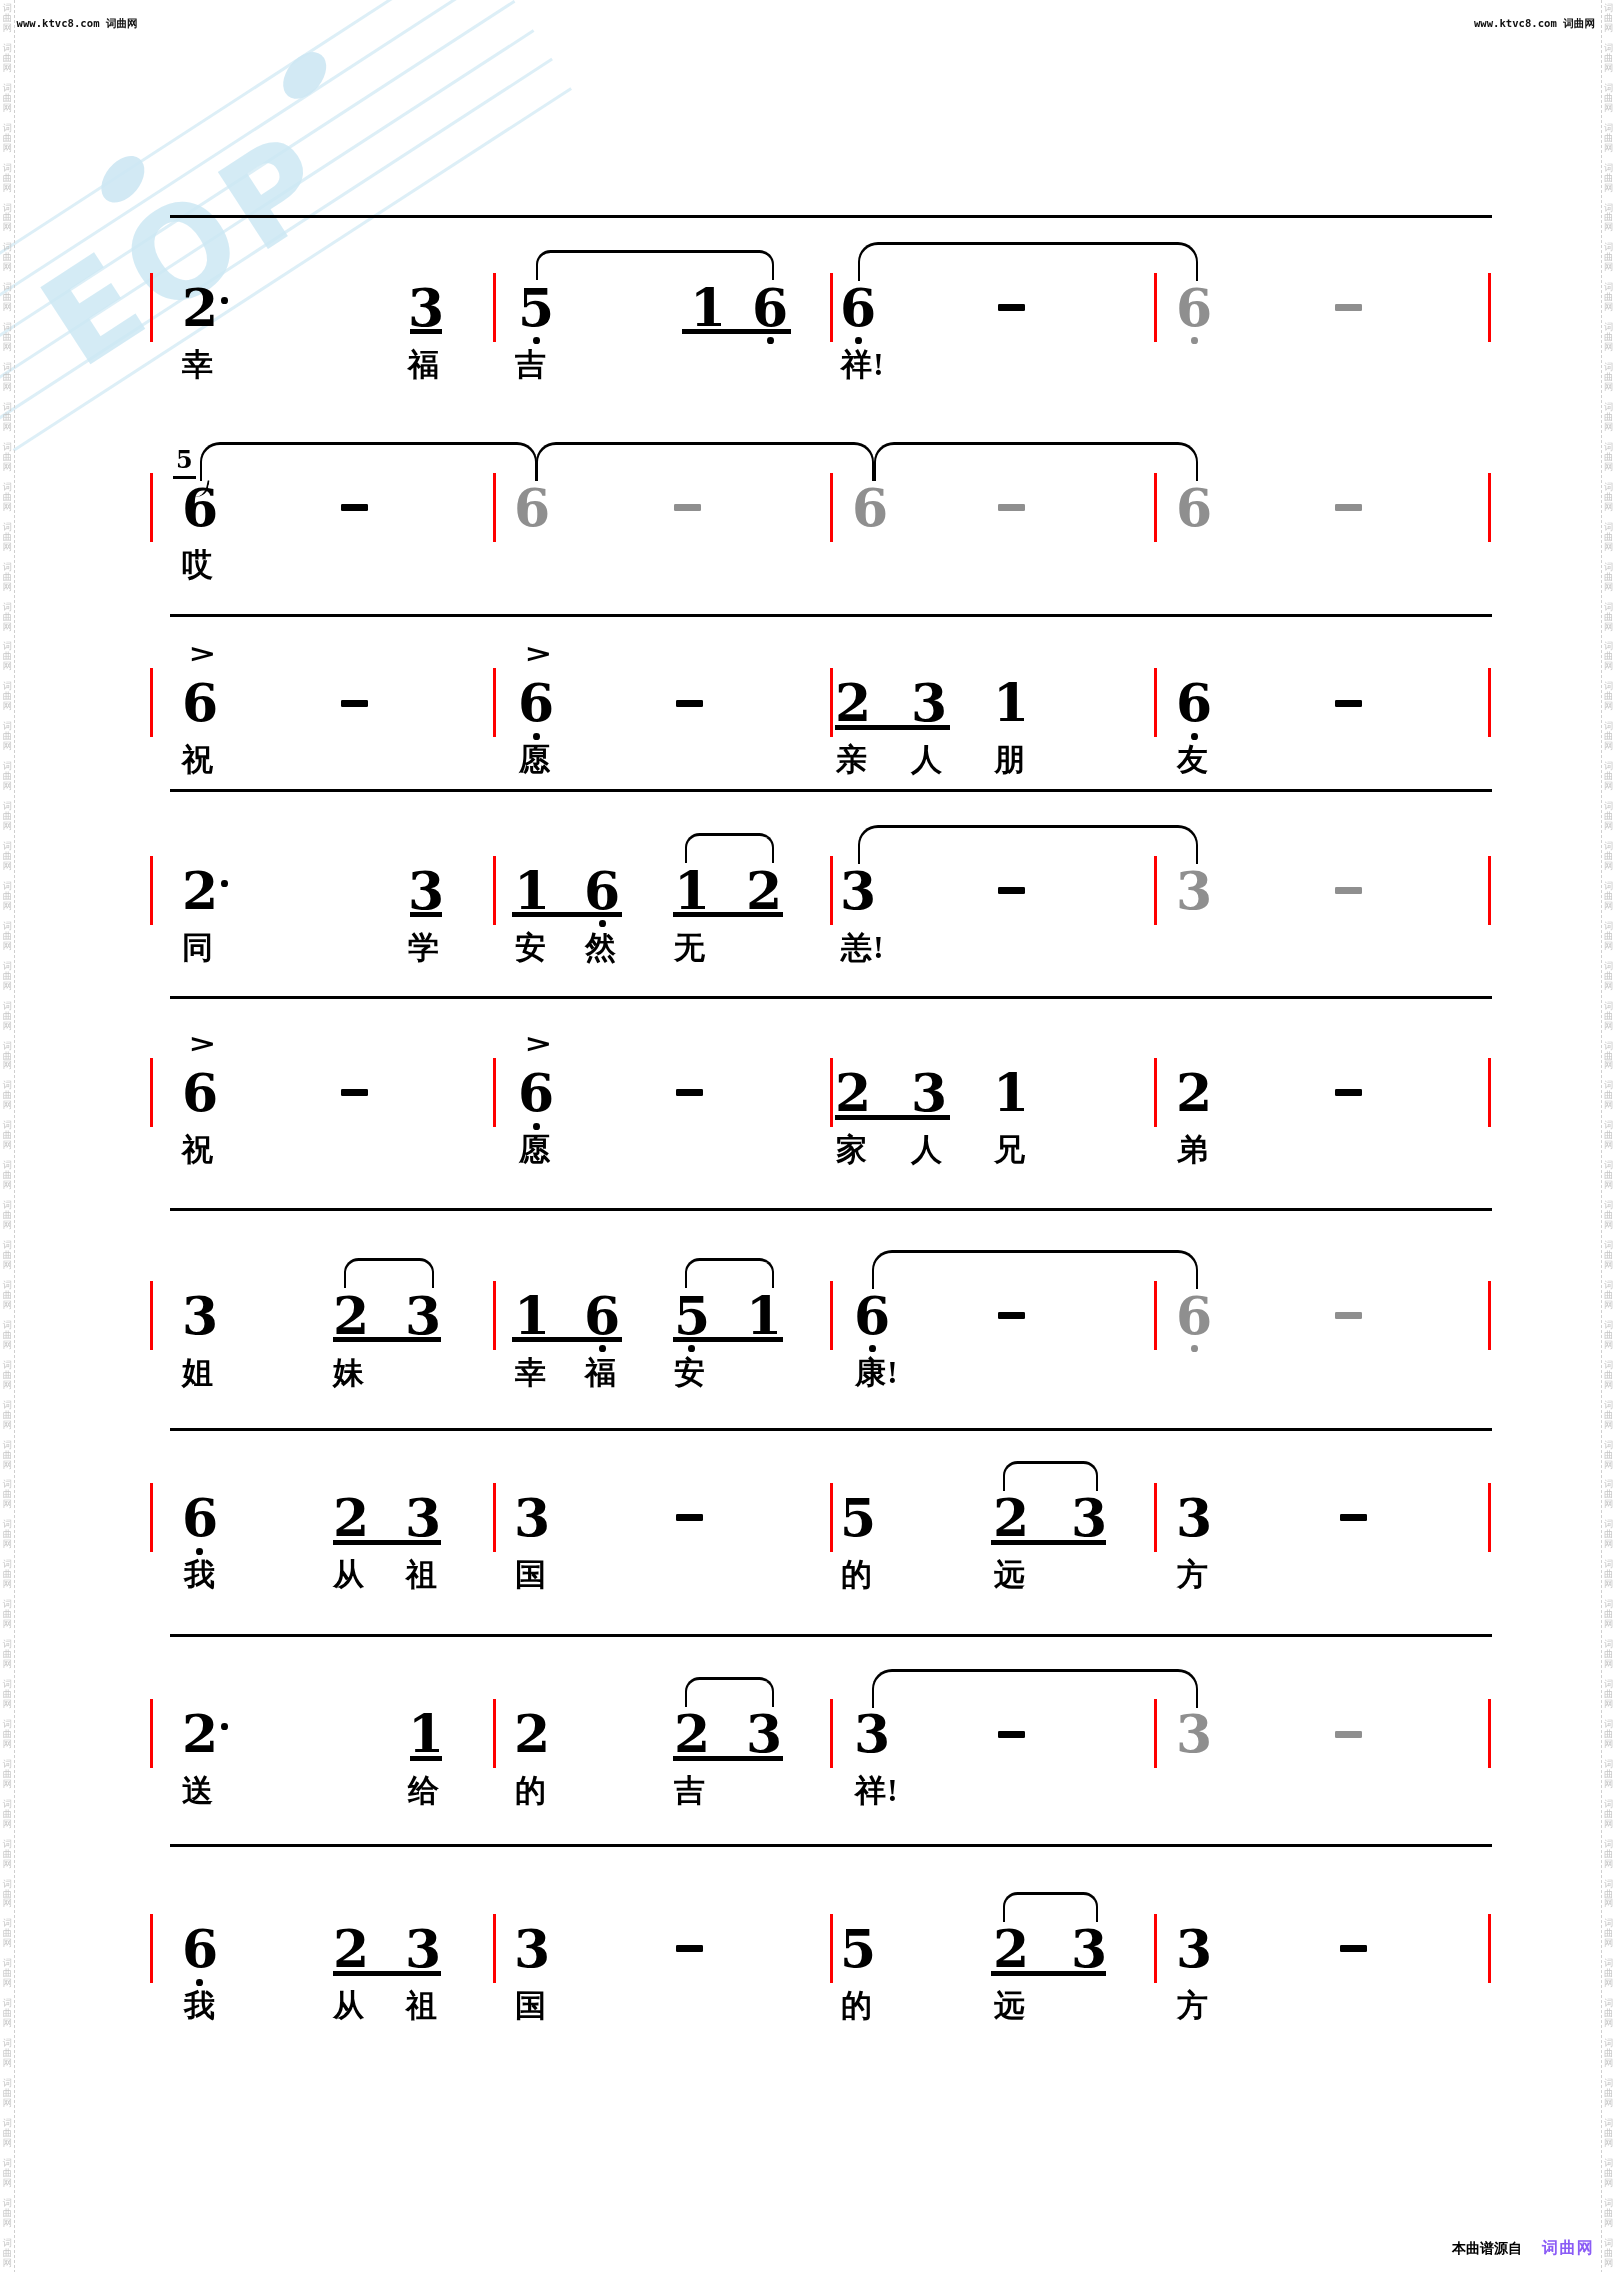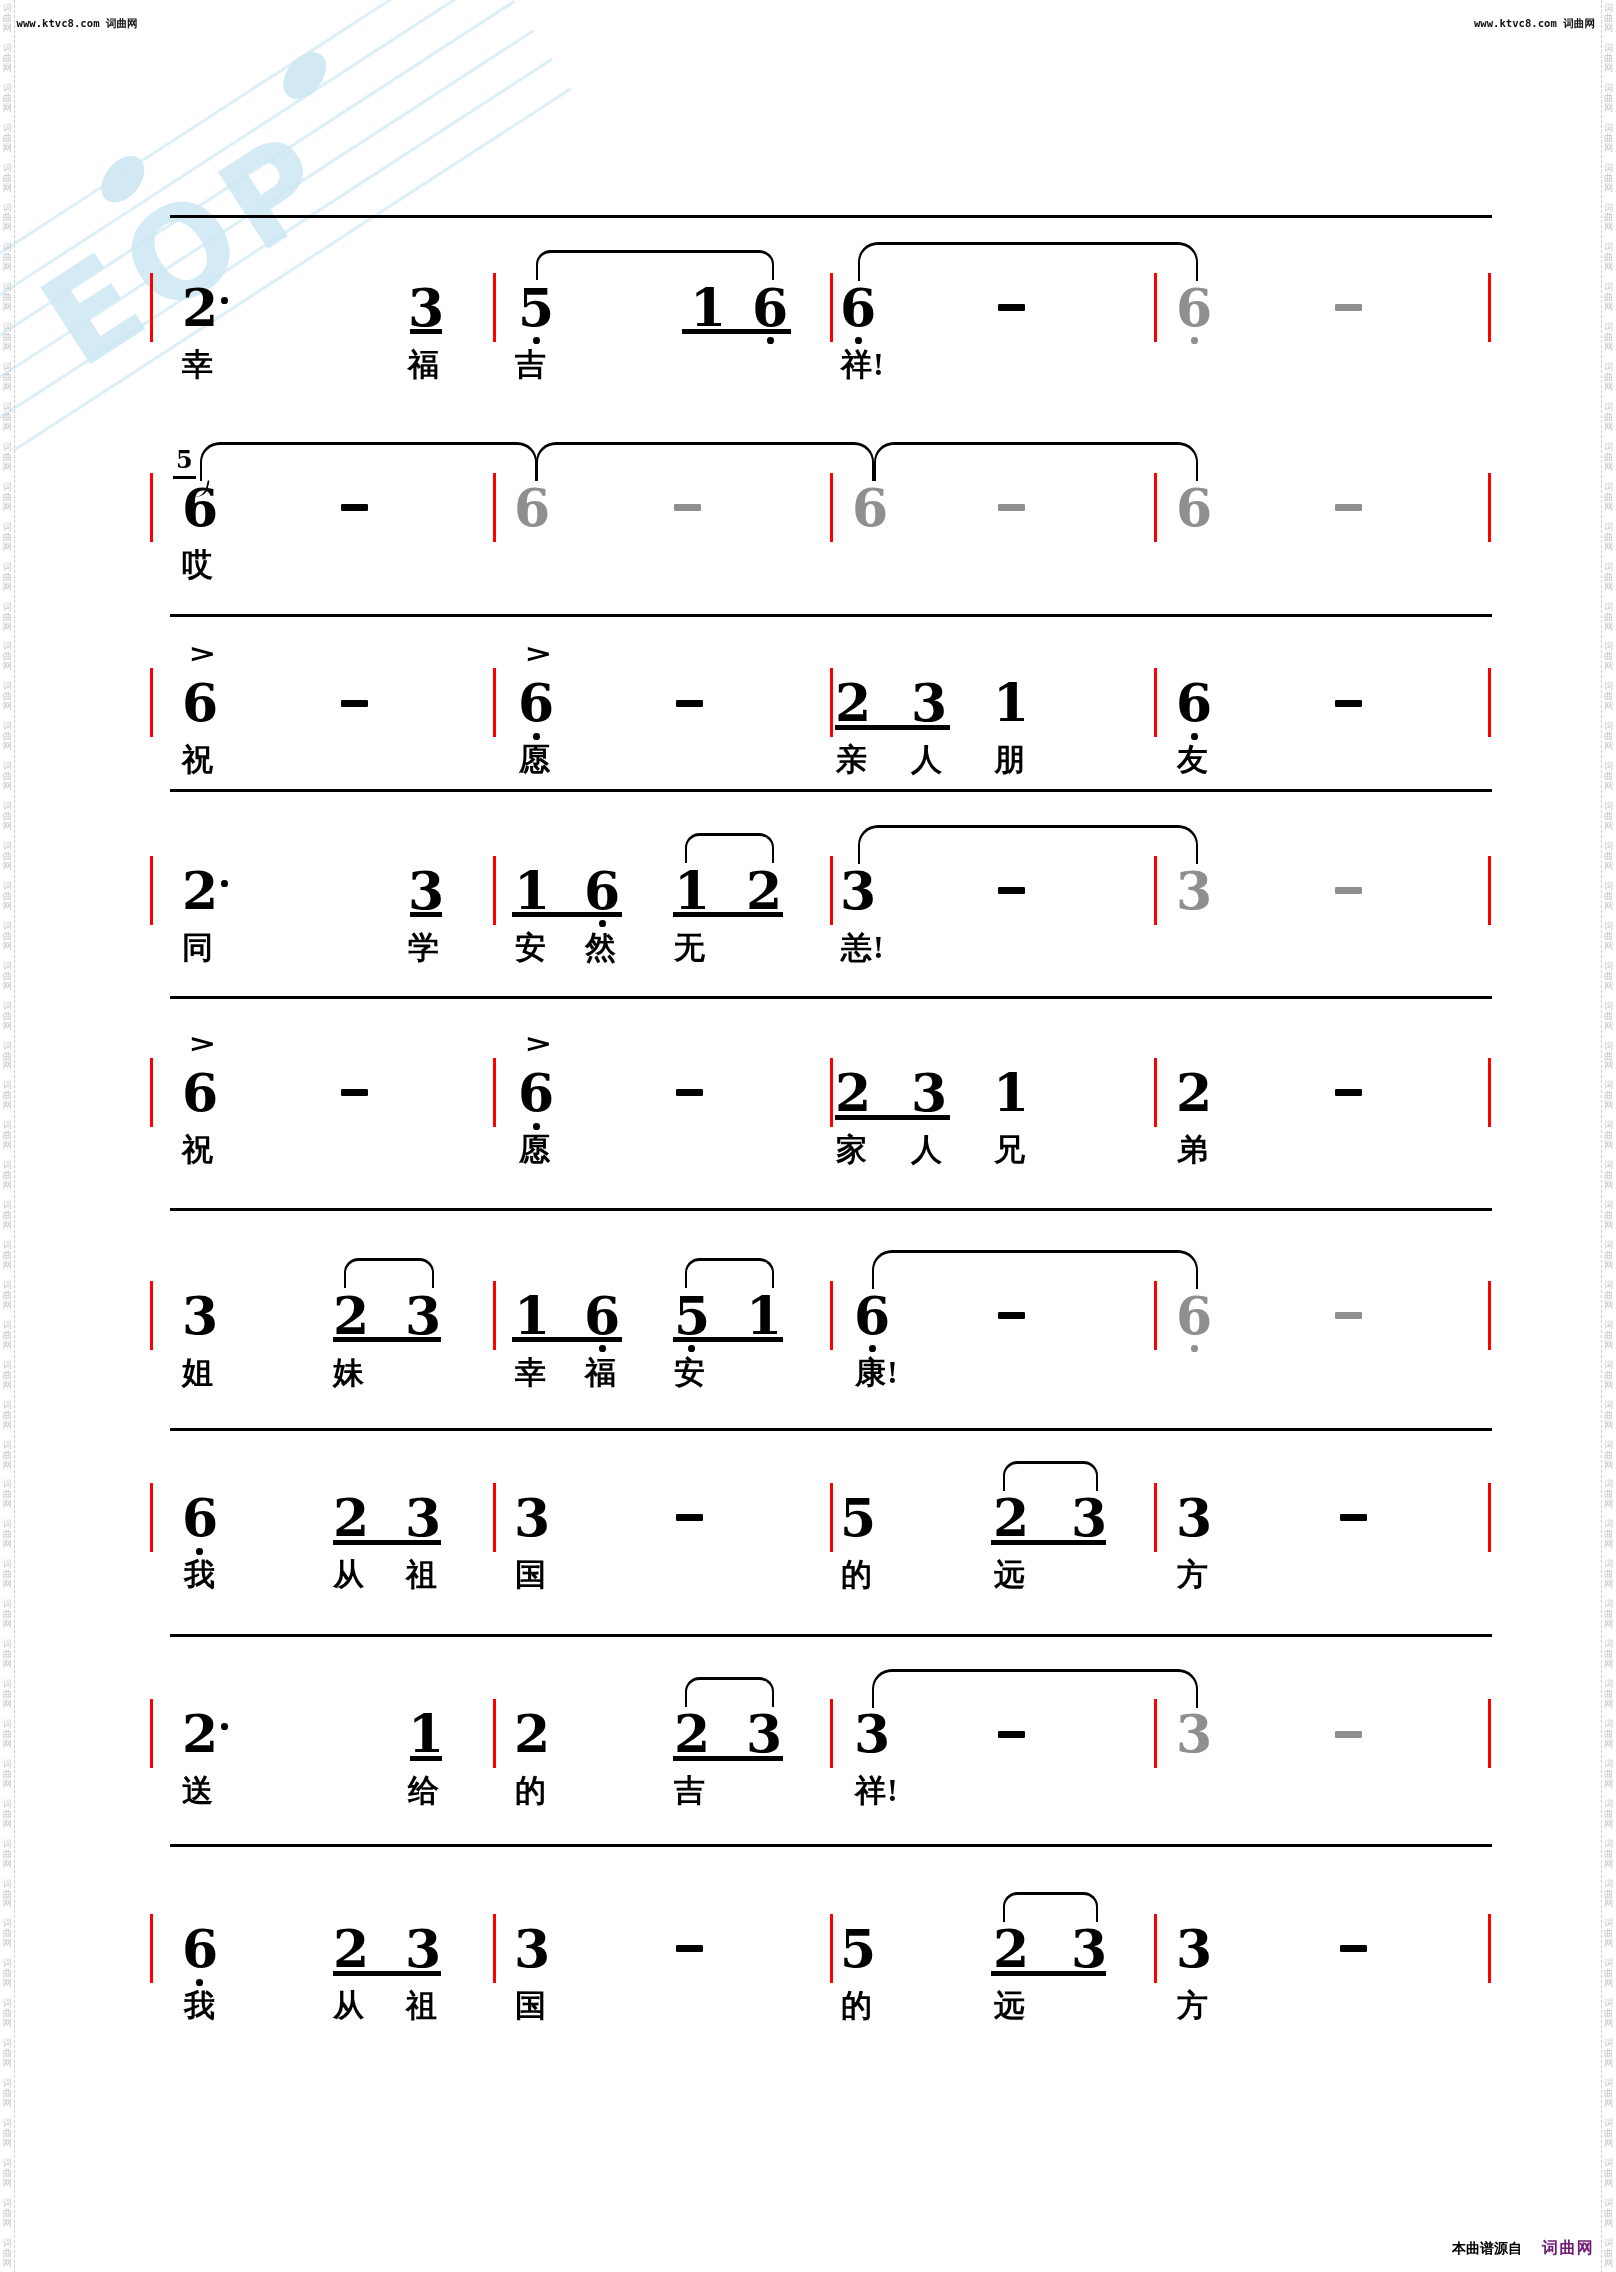--- a/index.html
+++ b/index.html
@@ -43,21 +43,21 @@
          line-height:24px;color:#000;}
   .grace-u{position:absolute;height:2.7px;background:#000;}
   .grace-hook{position:absolute;width:10px;height:18.6px;border-right:2px solid #000;
               border-radius:0 0 12px 0;transform:rotate(12deg);}
   
   .page-label{position:absolute;right:17.3px;top:2187px;font-family:"Liberation Serif",serif;
               font-weight:700;font-size:53px;line-height:1.2;color:#000;}
   .source-label{position:absolute;right:94px;top:2240px;font-size:14px;font-weight:700;
                 color:#000;font-family:"Liberation Sans",sans-serif;}
   .brand-label{position:absolute;right:22px;top:2238px;font-size:16px;font-weight:900;
-               color:#701a75;font-family:"Liberation Sans",sans-serif;letter-spacing:1.3px;}
+               color:#8b5cf6;font-family:"Liberation Sans",sans-serif;letter-spacing:1.3px;}
 </style>
 </head>
 <body>
 
 <div class="page">
 
   <div class="eop">
     <div class="eop-line" style="top:0;"></div>
     <div class="eop-line" style="top:35px;"></div>
     <div class="eop-line" style="top:69px;"></div>

